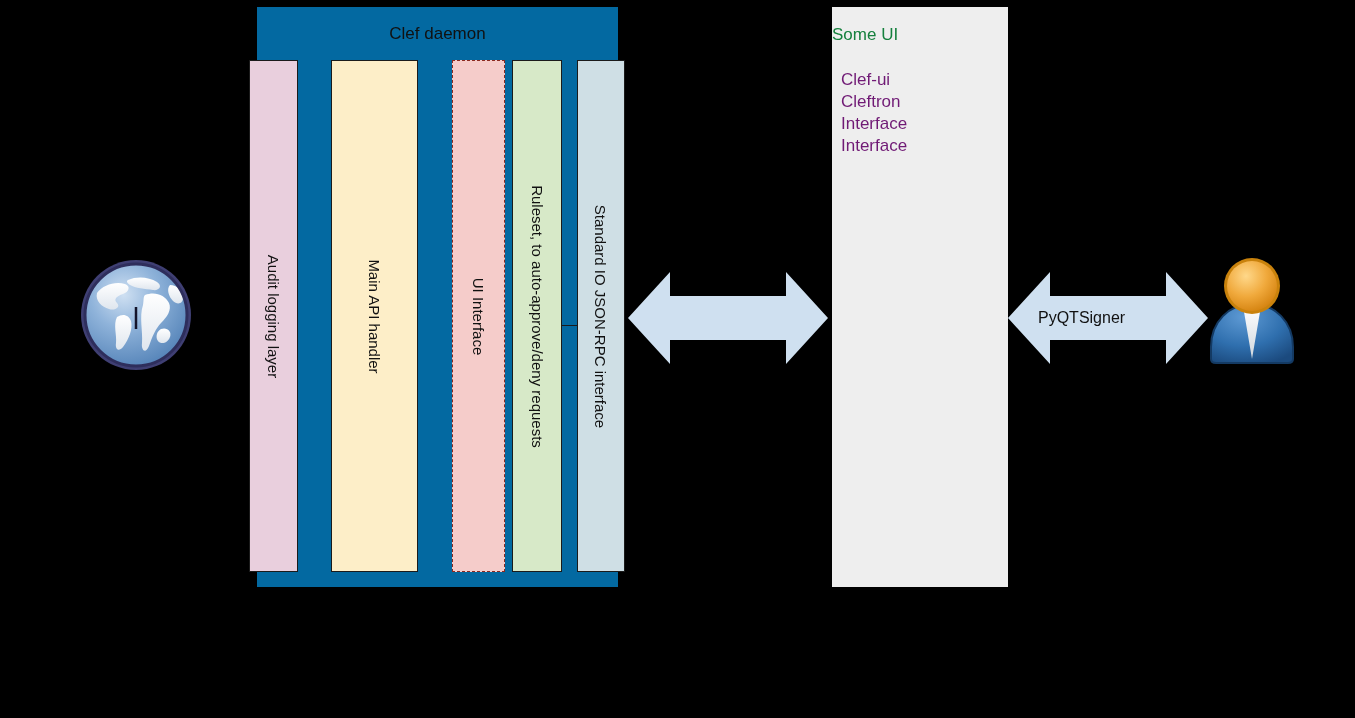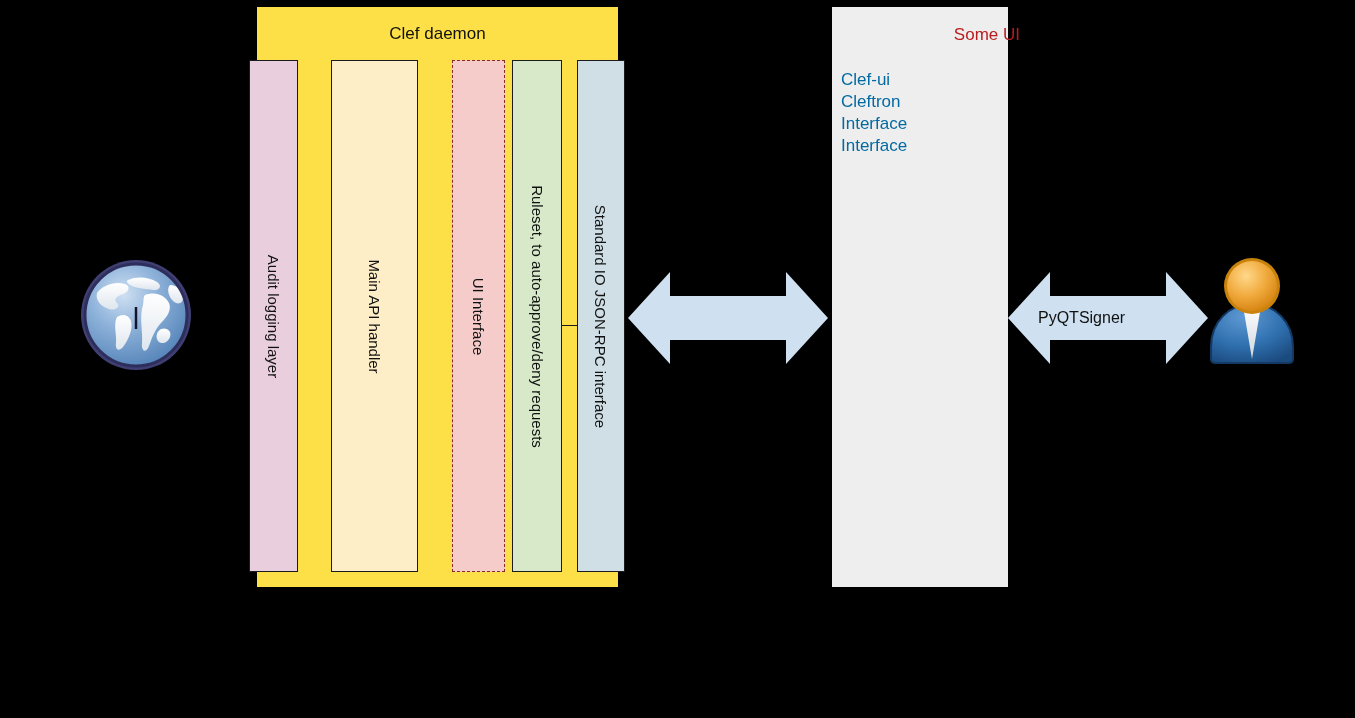--- a/index.html
+++ b/index.html
@@ -24,21 +24,21 @@
     background: #000000;
   }
 
   
   .daemon-panel {
     position: absolute;
     left: 257px;
     top: 7px;
     width: 361px;
     height: 580px;
-    background: #fde047;
+    background: #0369a1;
     box-sizing: border-box;
   }
   .daemon-title {
     position: absolute;
     left: 0;
     top: 17px;
     width: 100%;
     text-align: center;
     font-size: 17px;
     line-height: 20px;
@@ -108,40 +108,40 @@
     position: absolute;
     left: 832px;
     top: 7px;
     width: 176px;
     height: 580px;
     background: #eeeeee;
     box-sizing: border-box;
   }
   .someui-title {
     position: absolute;
-    left: 12px;
+    left: 0;
     top: 18px;
     width: 100%;
-    text-align: right;
+    text-align: left;
     font-size: 17px;
     line-height: 20px;
-    color: #b91c1c;
+    color: #15803d;
   }
   .someui-list {
     position: absolute;
     left: 9px;
     top: 62px;
     margin: 0;
     padding: 0;
     list-style: none;
   }
   .someui-list li {
     font-size: 17px;
     line-height: 22px;
-    color: #0369a1;
+    color: #701a75;
     white-space: nowrap;
   }
 
   
   .arrow {
     position: absolute;
     top: 268px;
     width: 200px;
     height: 100px;
   }

